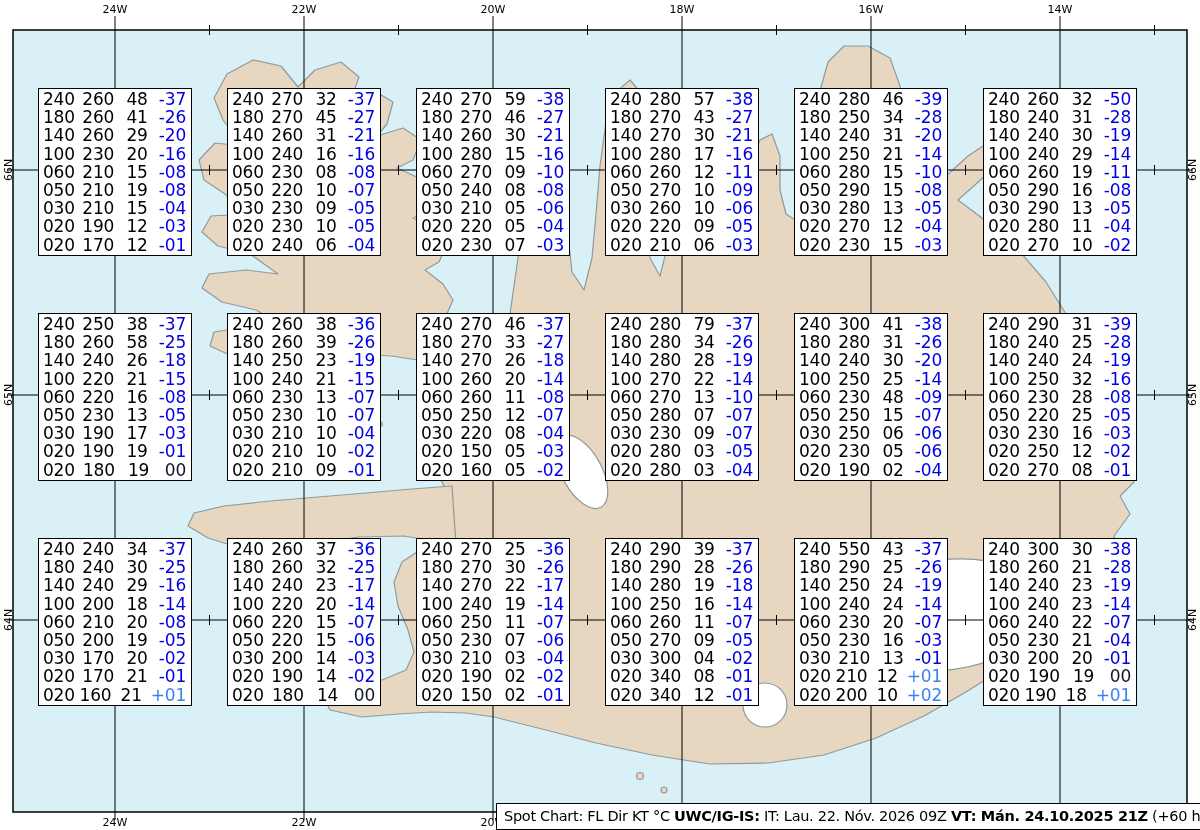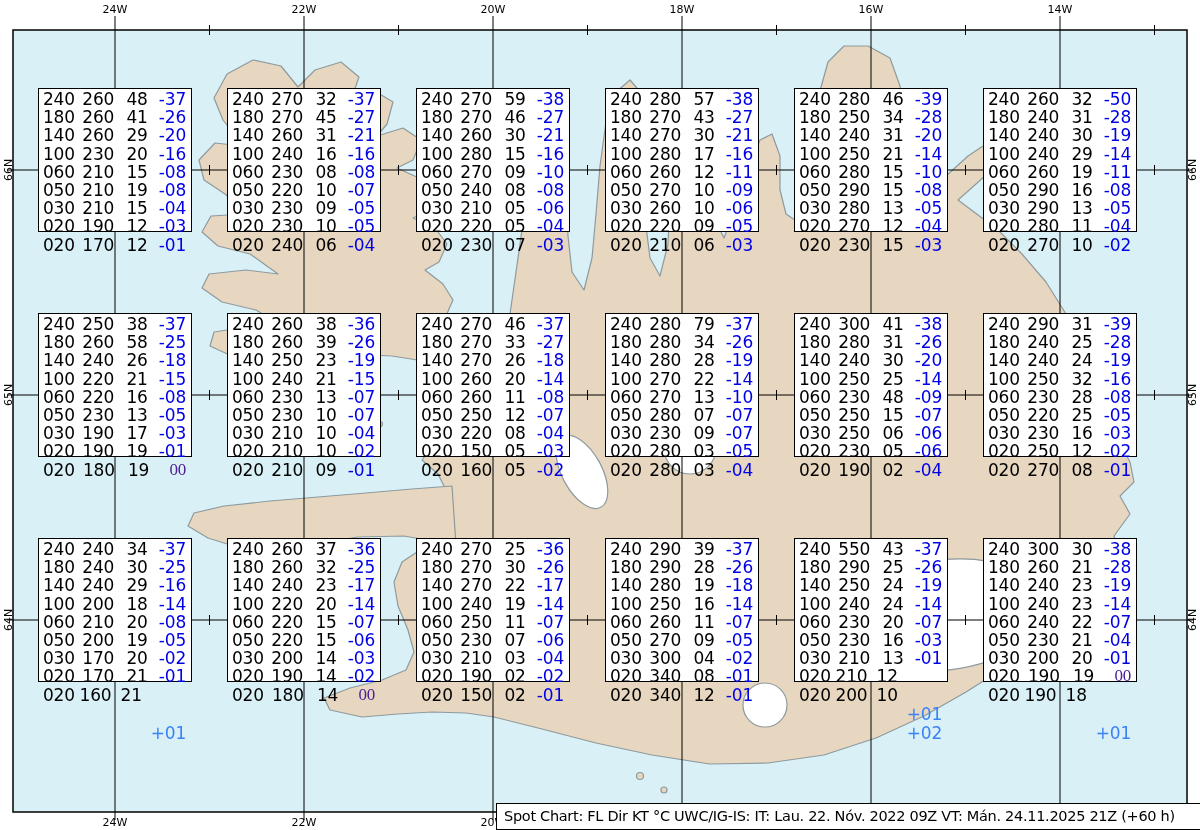--- a/index.html
+++ b/index.html
@@ -3,35 +3,35 @@
 <meta charset="utf-8">
 <style>
   html,body{margin:0;padding:0;background:#fff;font-family:"DejaVu Sans",sans-serif;}
   #stage{position:relative;width:1200px;height:830px;background:#ffffff;overflow:hidden;}
   #basemap{position:absolute;left:0;top:0;z-index:1;}
   .geo-label{position:absolute;font-size:11px;color:#000;white-space:nowrap;z-index:2;}
   .geo-top{transform:translateX(-50%);}
   .geo-bottom{transform:translateX(-50%);}
   .geo-left{transform:translate(-50%,-50%) rotate(-90deg);}
   .geo-right{transform:translate(-50%,-50%) rotate(-90deg);}
-  .databox{position:absolute;width:154px;height:144px;background:#fff;border:1.5px solid #000;
+  .databox{position:absolute;width:154px;height:168px;background:#fff;border:1.5px solid #000;
            box-sizing:border-box;padding:1px 5px 0 4px;z-index:3;}
   .drow{display:flex;height:18.2px;line-height:18.2px;font-size:17px;letter-spacing:-0.2px;color:#000;}
   .c-fl{width:40px;}
   .c-dir{width:45px;}
   .c-kt{width:33px;}
   .c-tmp{margin-left:auto;}
   .t-neg{color:#0000e6;}
-  .t-pos{color:#3b82f6;margin-top:38px;}
-  .t-zero{color:#4c1d95;font-family:Liberation Serif, serif;}
+  .t-pos{color:#3b82f6;}
+  .t-zero{color:#0f172a;}
   .caption{position:absolute;left:496px;top:803px;width:704px;height:27px;box-sizing:border-box;
            background:#fff;border:1px solid #000;border-right:none;z-index:4;
            font-size:14.5px;line-height:24px;letter-spacing:-0.3px;padding-left:7px;
            white-space:nowrap;overflow:hidden;color:#000;}
-  .cap-b{font-weight:normal;text-align:right;}
+  .cap-b{font-weight:bold;text-align:right;}
 </style>
 </head>
 <body>
 
 <div id="stage">
 
   <svg id="basemap" width="1200" height="830" viewBox="0 0 1200 830">
     <defs>
       <clipPath id="mapclip">
           <rect x="13" y="30" width="1174" height="782"></rect>
@@ -1121,15 +1121,15 @@
         </div>
         <div class="drow">
           <span class="c-fl">020</span>
           <span class="c-dir">190</span>
           <span class="c-kt">18</span>
           <span class="c-tmp t-pos">+01</span>
         </div>
       </div>
     </div>
 
-  <div class="caption" id="caption"><span>Spot Chart: FL Dir KT °C </span><span class="cap-b">UWC/IG-IS:</span><span> IT: Lau. 22. Nóv. 2022 09Z </span><span class="cap-b">VT: Mán. 24.11.2025 21Z</span><span> (+60 h)</span></div>
+  <div class="caption" id="caption"><span>Spot Chart: FL Dir KT °C </span><span class="cap-b">UWC/IG-IS:</span><span> IT: Lau. 22. Nóv. 2026 09Z </span><span class="cap-b">VT: Mán. 24.10.2025 21Z</span><span> (+60 h)</span></div>
 
 </div>
 
 </body></html>

